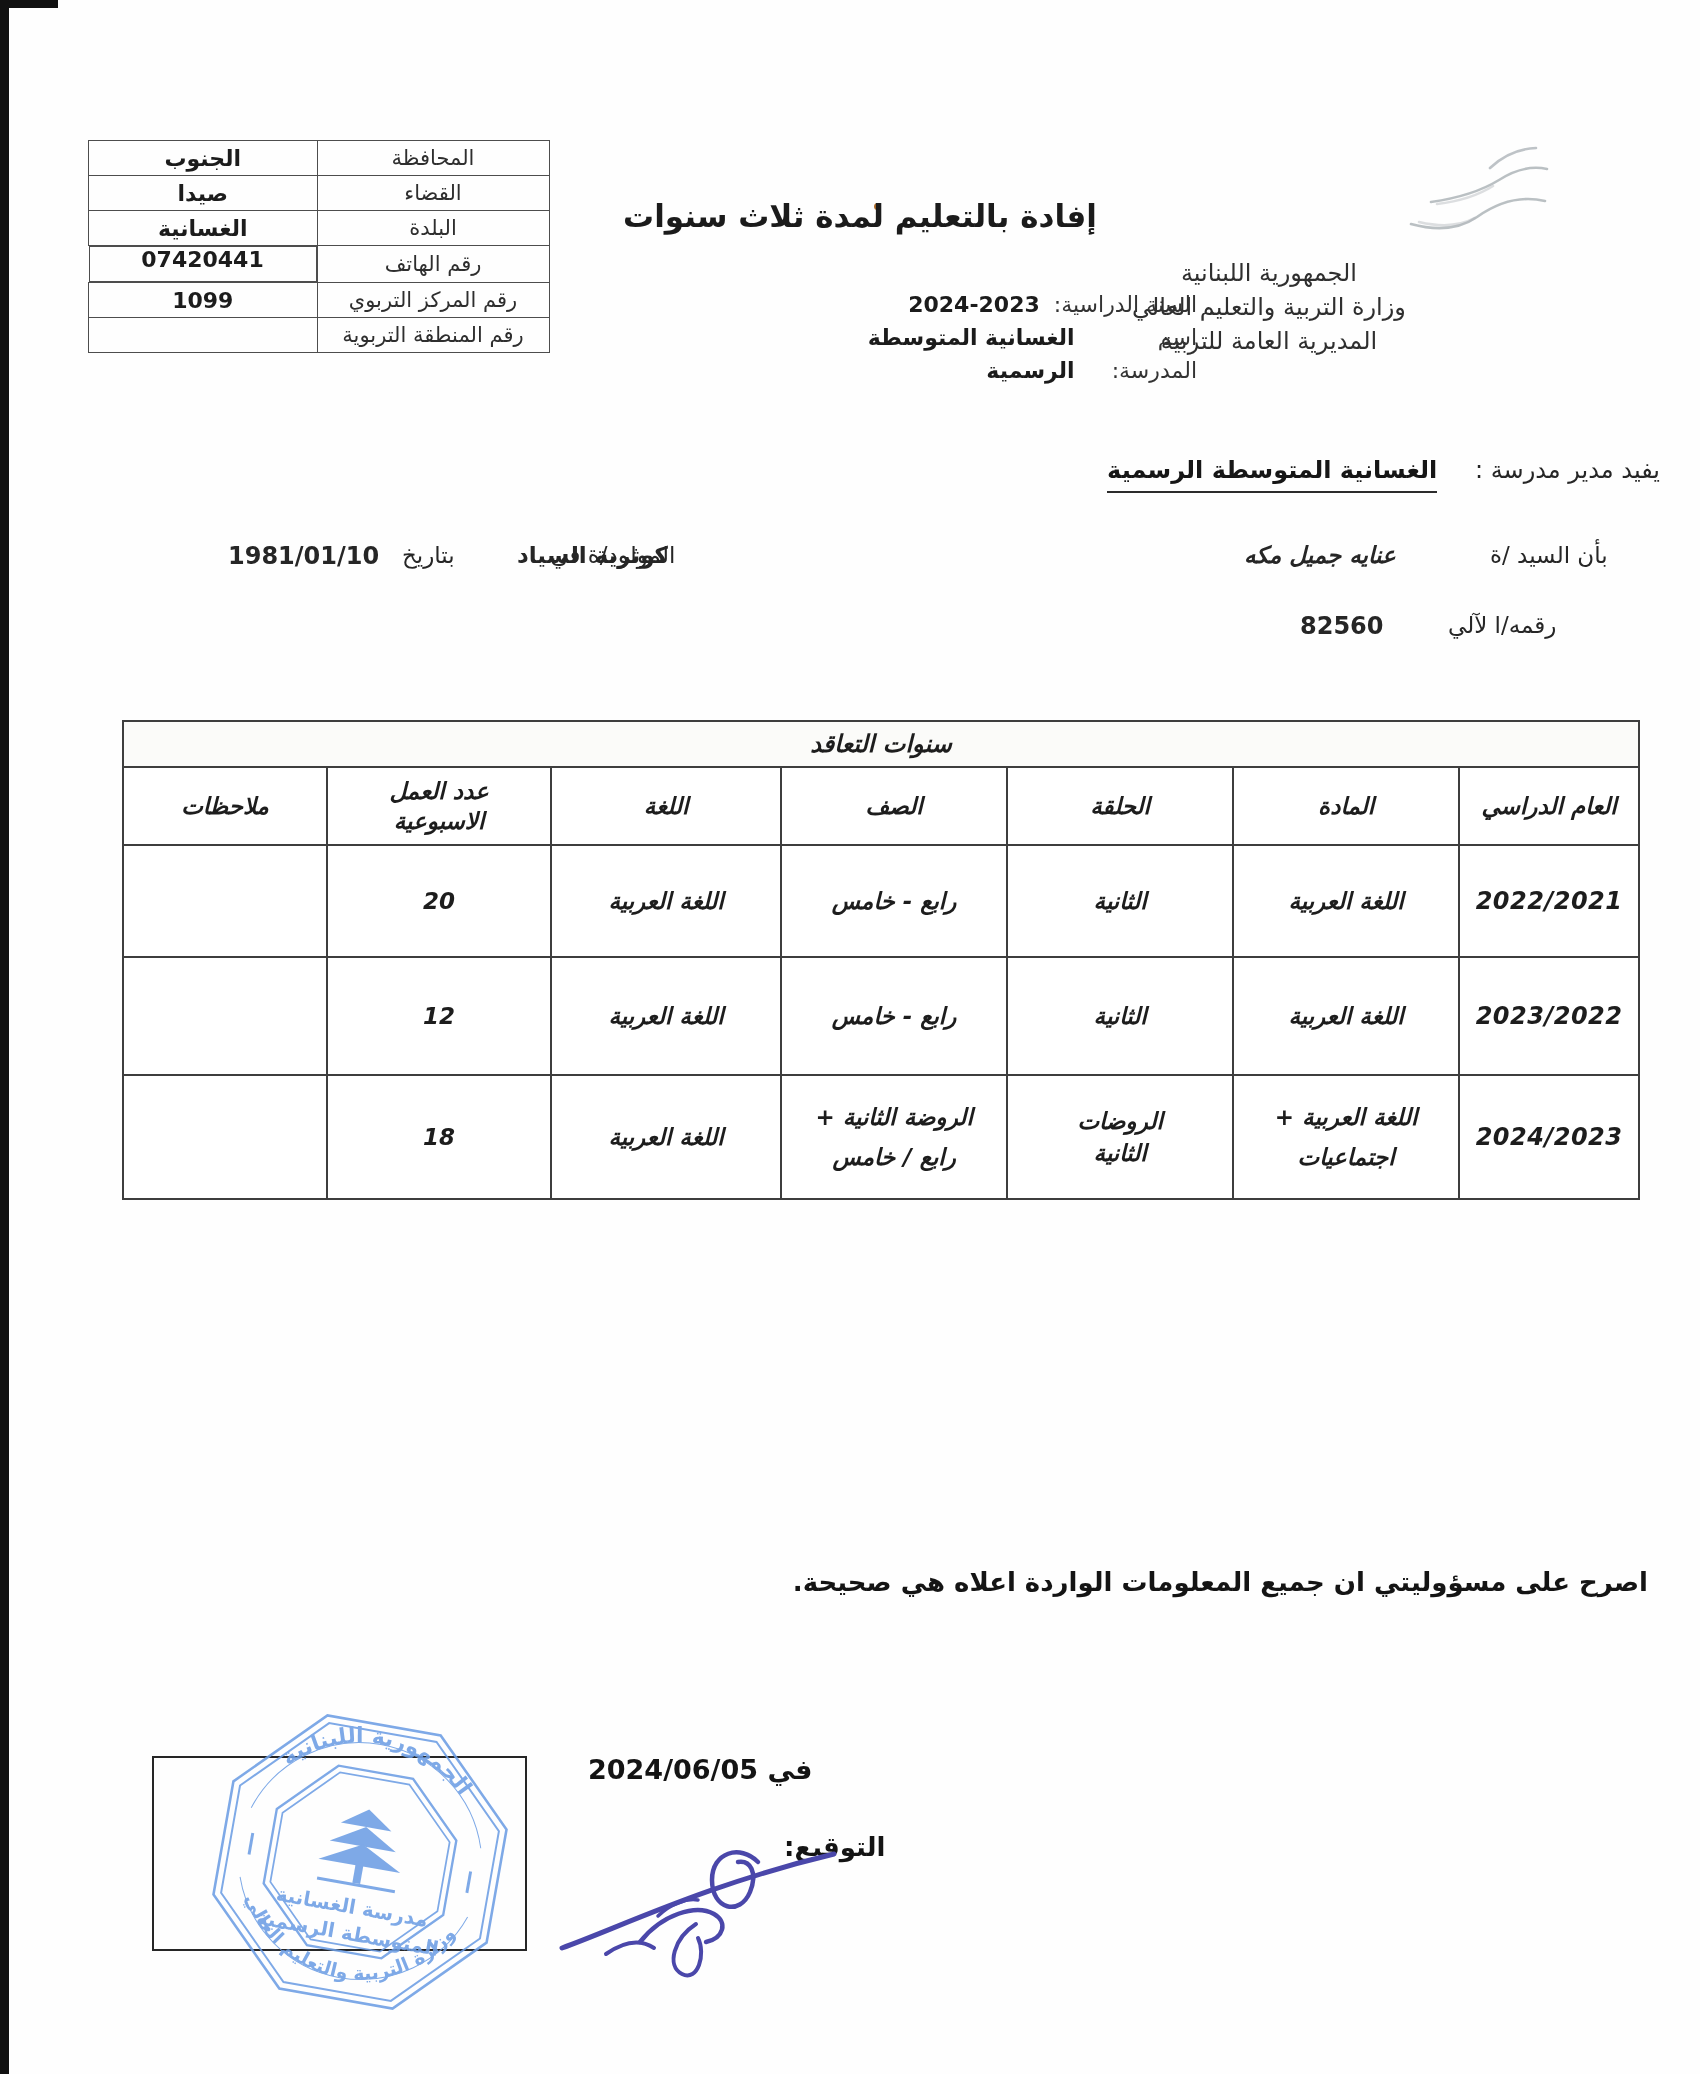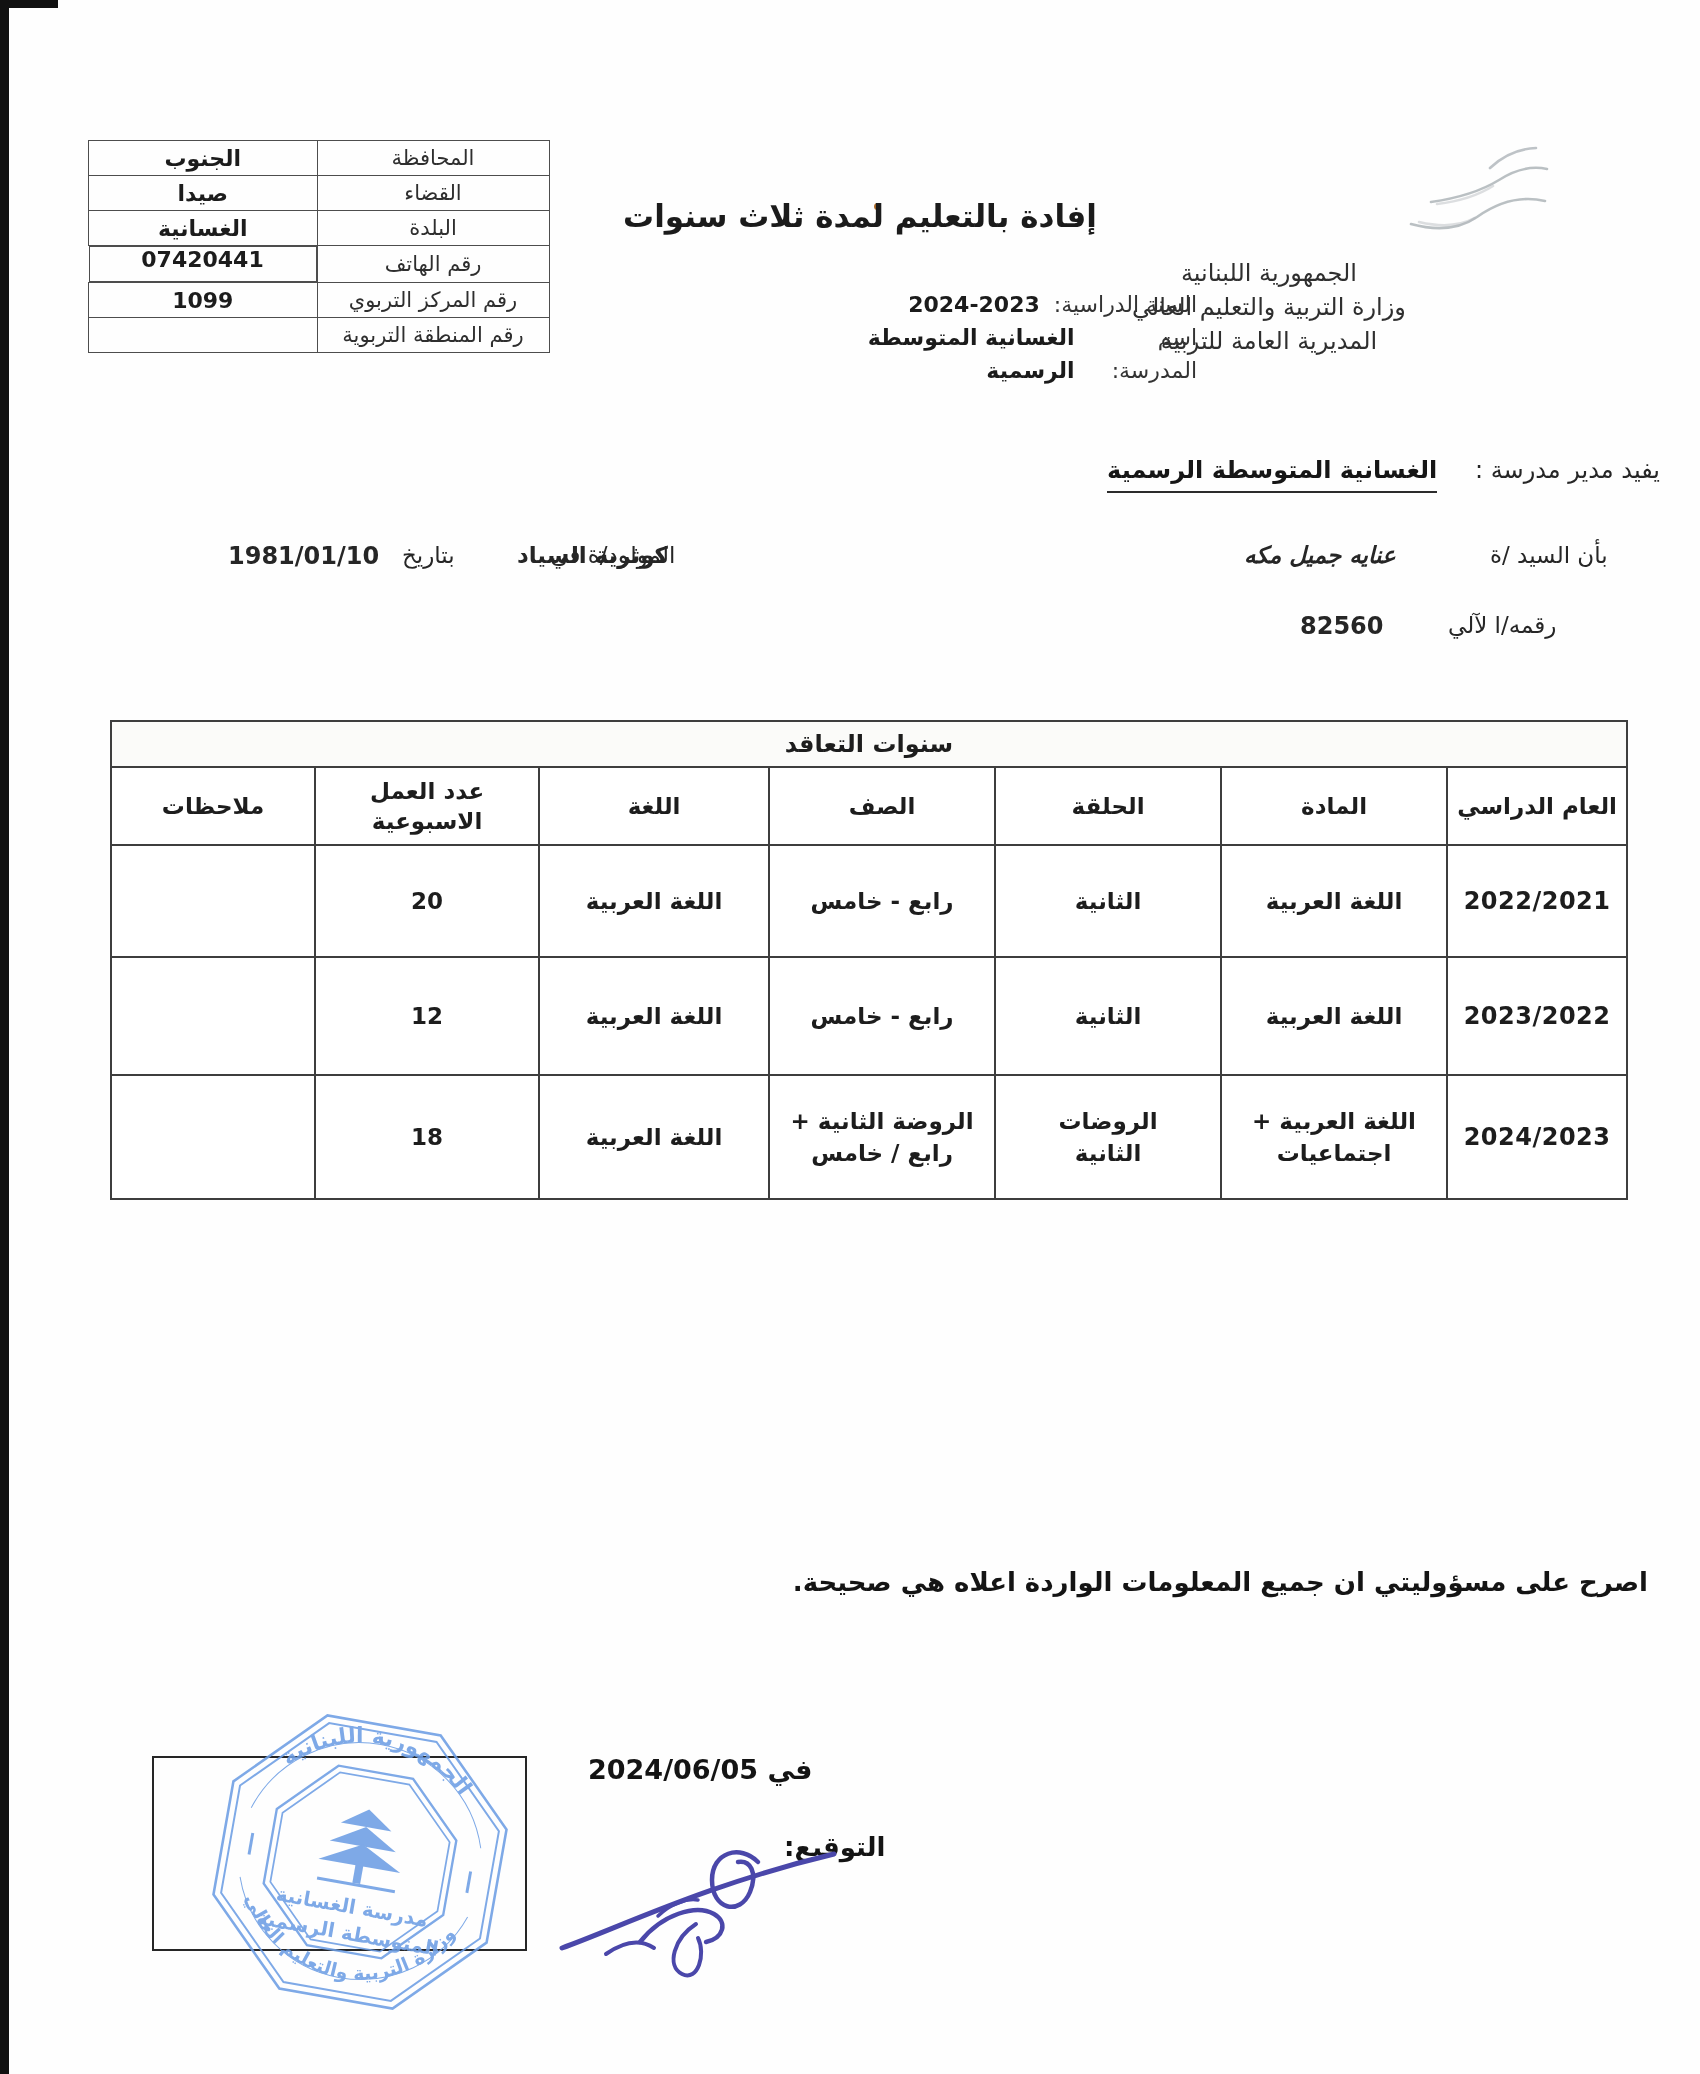--- a/index.html
+++ b/index.html
@@ -51,21 +51,21 @@
   
   table.contract{border-collapse:collapse;direction:rtl;table-layout:fixed;
     width:1516px;background:#fff;}
   table.contract td,table.contract th{border:2px solid #3e3e3e;text-align:center;
     vertical-align:middle;font-size:23px;color:#1d1d1d;}
   table.contract .caption-cell{height:42px;font-size:24px;font-weight:bold;background:#fbfbf9;}
   table.contract th{height:74px;font-weight:bold;}
   table.contract td{font-weight:bold;}
   .wrap-140{display:inline-block;width:150px;line-height:30px;}
   .wrap-110{display:inline-block;width:112px;line-height:32px;}
-  .wrap-200{display:inline-block;width:200px;line-height:32px;}
+  .wrap-200{display:inline-block;width:200px;line-height:40px;}
   .yr{font-size:24px;letter-spacing:.5px;}
 
   
   .decl{right:52px;top:1562px;width:1060px;text-align:right;font-size:26px;
     line-height:41px;color:#141414;}
 
   
   .dateline{left:588px;top:1754px;font-size:27px;color:#141414;white-space:nowrap;}
   .signlab{left:784px;top:1832px;font-size:26px;color:#141414;}
 
@@ -153,21 +153,21 @@
     <span style="left:668px;"><span>المولود/ة في</span>&nbsp;<span class="b">كوثرية السياد</span></span>
     <span style="left:402px;">بتاريخ</span>
     <span class="b ltr" style="left:228px;font-size:24px;">1981/01/10</span>
   </div>
 
   <div class="abs lineC rtl">
     <span style="left:1448px;">رقمه/ا لآلي</span>
     <span class="b ltr" style="left:1300px;font-size:24px;">82560</span>
   </div>
 
-  <table class="contract abs" style="left:110px;top:720px;">
+  <table class="contract abs" style="left:122px;top:720px;font-style:italic;">
     <colgroup>
       <col style="width:180px">
         <col style="width:226px">
         <col style="width:226px">
       <col style="width:226px">
         <col style="width:230px">
         <col style="width:224px">
         <col style="width:204px">
     </colgroup>
     <tbody>

